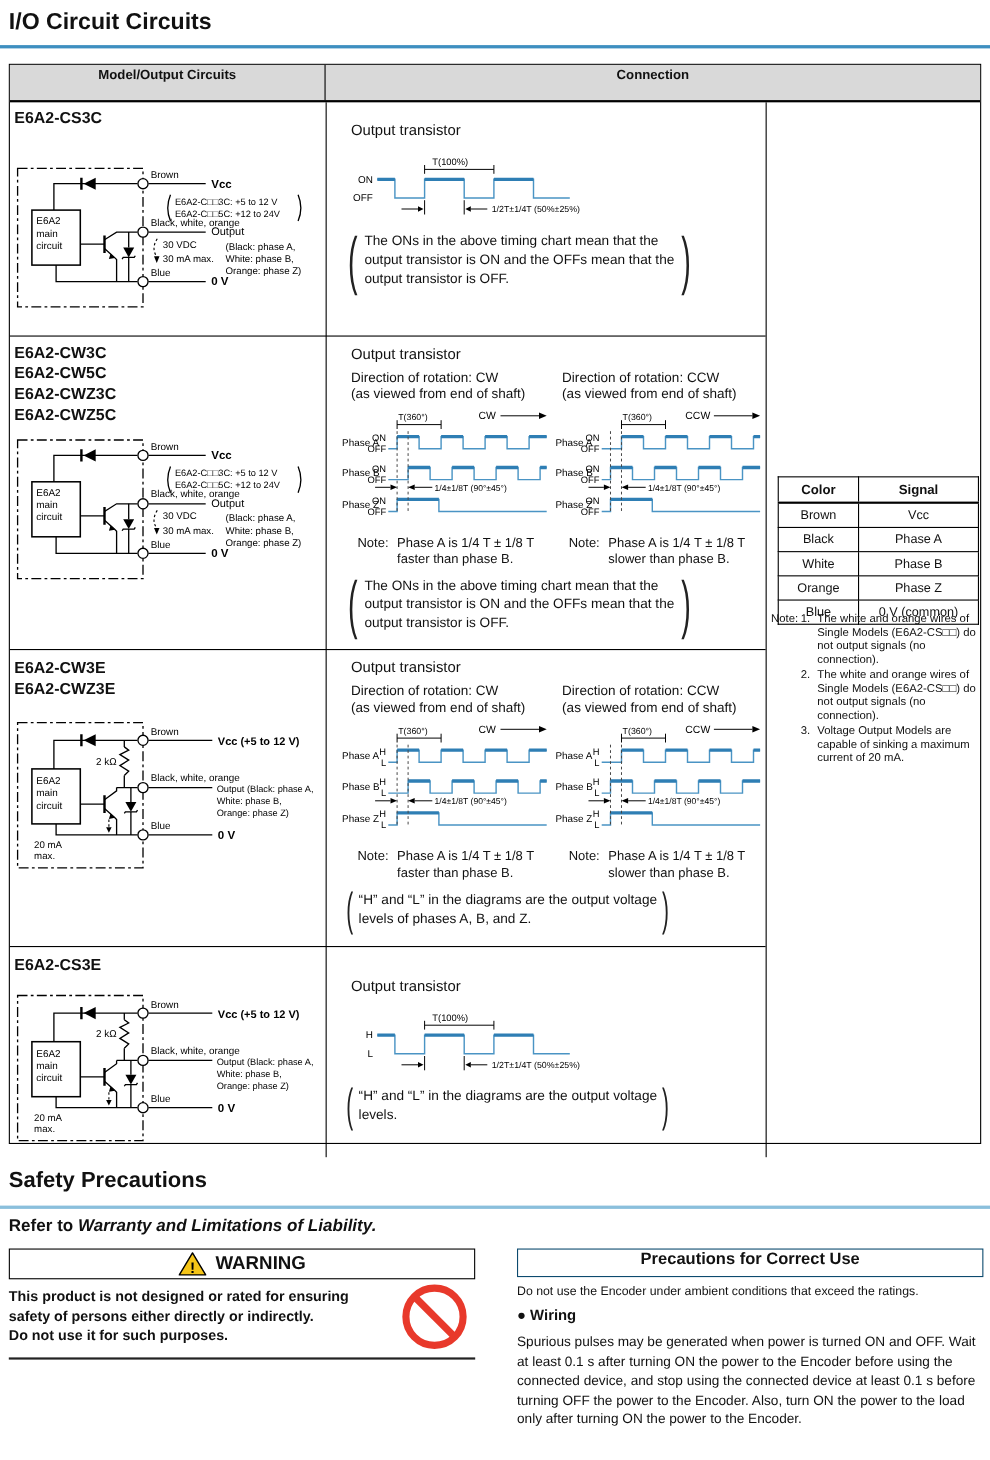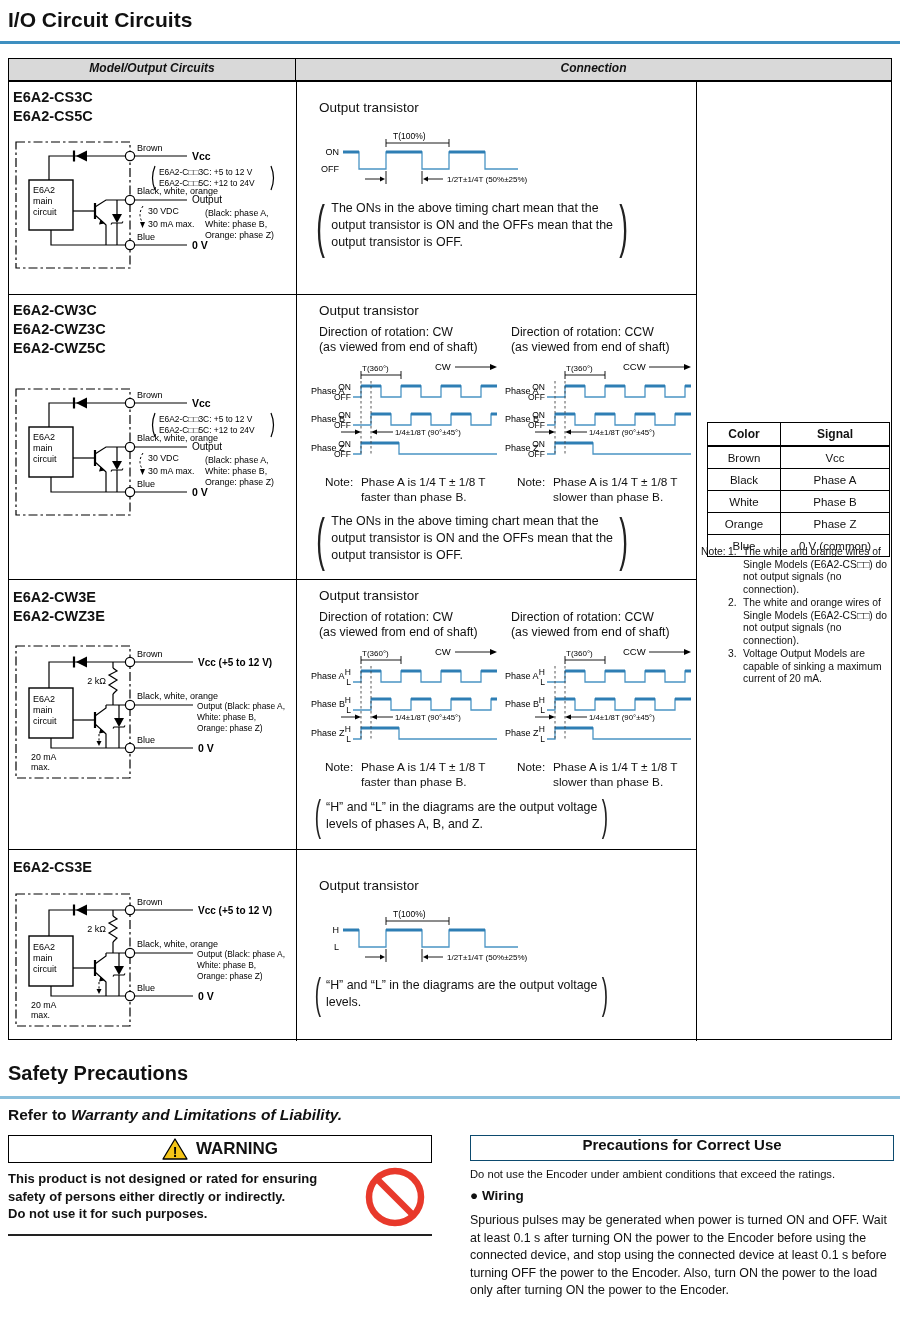--- a/index.html
+++ b/index.html
@@ -4,21 +4,21 @@
 <style>
   html,body{margin:0;padding:0;background:#fff;}
   #app{position:relative;width:900px;height:1327px;background:#fff;color:#111;
        font-family:"Liberation Sans",sans-serif;overflow:hidden;}
   .abs{position:absolute;}
   
   .page-title{position:absolute;left:8px;top:8px;font-size:21px;font-weight:bold;}
   .title-rule{position:absolute;left:0;top:41px;width:900px;height:2.5px;background:var(--c-accent,#3e8fc0);}
   
   .io-table{position:absolute;left:8px;top:58px;width:884px;height:982px;border:1.5px solid #000;box-sizing:border-box;}
-  .thead{display:flex;height:23px;background:var(--c-header_bg,#d9d9d9);border-bottom:2.5px solid #000;box-sizing:border-box;font-style:italic;}
+  .thead{display:flex;height:34px;background:var(--c-header_bg,#d9d9d9);border-bottom:2.5px solid #000;box-sizing:border-box;}
   .th{font-size:12px;font-weight:bold;text-align:center;line-height:19px;box-sizing:border-box;}
   .th1{width:287px;border-right:1px solid #000;}
   .th2{width:399px;border-right:1px solid #000;}
   .th3{flex:1;}
   .tbody{position:relative;height:959px;}
   .vline{position:absolute;top:0;width:1px;height:100%;background:#000;}
   .v1{left:287px}.v2{left:687px}
   .hsep{position:absolute;left:0;width:687px;height:1px;background:#000;}
   .cell{position:absolute;box-sizing:border-box;}
   .col1{left:0;width:287px;}
@@ -90,21 +90,20 @@
     </div>
     <div class="tbody">
       <div class="vline v1"></div>
       <div class="vline v2"></div>
       <div class="hsep" style="top:212px"></div>
       <div class="hsep" style="top:497px"></div>
       <div class="hsep" style="top:767px"></div>
 
       <div class="cell col1" style="top:0;height:212px;padding:6px 0 0 4px">
         <div class="model">E6A2-CS3C</div>
-        <div class="model">E6A2-CS5C</div>
         <svg class="abs" style="left:0;top:50px" width="287" height="152" viewBox="0 0 287 152">
           <g>
             <rect class="dash" x="7" y="10" width="114" height="126"></rect>
             <rect class="solid" x="20" y="48" width="44" height="50"></rect>
             <path class="w" d="M40,48 V24 H116"></path>
             <polygon class="blk" points="78,18.5 78,29.5 67,24"></polygon>
             <line class="thk" x1="65" y1="18.5" x2="65" y2="29.5"></line>
             <path class="w" d="M64,79 H86"></path>
             <line class="thk" x1="86" y1="71" x2="86" y2="87"></line>
             <path class="w" d="M86,75 L97,68 H116 M86,83 L95,91 L97,93 V113"></path>
@@ -161,20 +160,21 @@
             <div>The ONs in the above timing chart mean that the</div>
             <div>output transistor is ON and the OFFs mean that the</div>
             <div>output transistor is OFF.</div>
           </span>
           <span class="bp bp3">)</span>
         </div>
       </div>
 
       <div class="cell col1" style="top:213px;height:284px;padding:6px 0 0 4px">
         <div class="model">E6A2-CW3C</div>
+        <div class="model">E6A2-CW5C</div>
         <div class="model">E6A2-CWZ3C</div>
         <div class="model">E6A2-CWZ5C</div>
         <svg class="abs" style="left:0;top:84px" width="287" height="152" viewBox="0 0 287 152">
           <g>
             <rect class="dash" x="7" y="10" width="114" height="126"></rect>
             <rect class="solid" x="20" y="48" width="44" height="50"></rect>
             <path class="w" d="M40,48 V24 H116"></path>
             <polygon class="blk" points="78,18.5 78,29.5 67,24"></polygon>
             <line class="thk" x1="65" y1="18.5" x2="65" y2="29.5"></line>
             <path class="w" d="M64,79 H86"></path>

